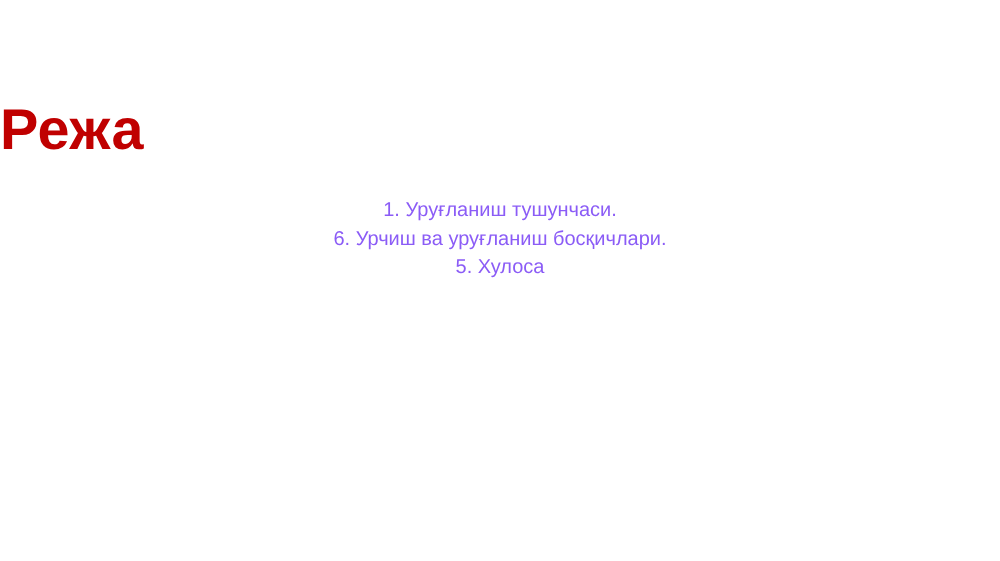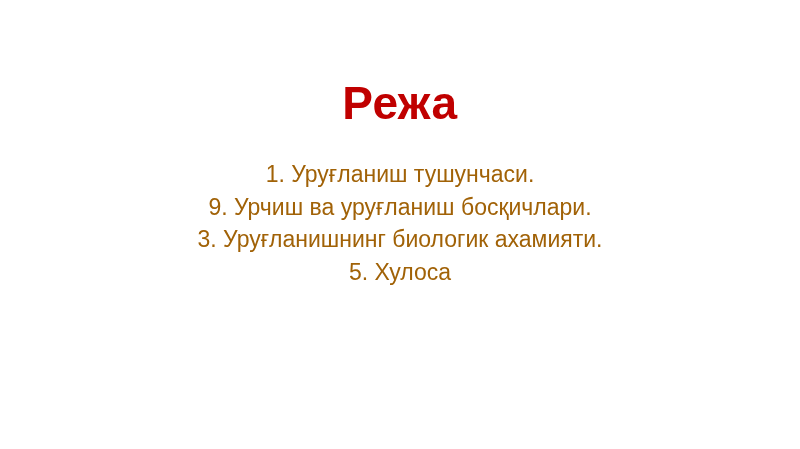--- a/index.html
+++ b/index.html
@@ -18,48 +18,47 @@
     width: 800px;
     height: 449px;
     background: #ffffff;
     box-sizing: border-box;
   }
   .slide-title {
     position: absolute;
     top: 78px;
     left: 0;
     width: 800px;
-    text-align: center;
+    text-align: left;
     font-size: 46px;
     font-weight: bold;
     color: #c00000;
     letter-spacing: 0.5px;
     line-height: 1.1;
   }
   .plan-list {
     position: absolute;
     top: 158px;
     left: 0;
     width: 800px;
     text-align: center;
     list-style: none;
     margin: 0;
     padding: 0;
   }
   .plan-item {
-    font-size: 23px;
-    color: #a16207;
+    font-size: 16px;
+    color: #8b5cf6;
     line-height: 1.42;
     font-weight: normal;
   }
 </style>
 </head>
 <body>
 
 <div class="slide">
   <div class="slide-title">Режа</div>
   <ul class="plan-list">
     <li class="plan-item">1. Уруғланиш тушунчаси.</li>
-    <li class="plan-item">9. Урчиш ва уруғланиш босқичлари.</li>
-    <li class="plan-item">3. Уруғланишнинг биологик ахамияти.</li>
+    <li class="plan-item">6. Урчиш ва уруғланиш босқичлари.</li>
     <li class="plan-item">5. Хулоса</li>
   </ul>
 </div>
 
 </body></html>

